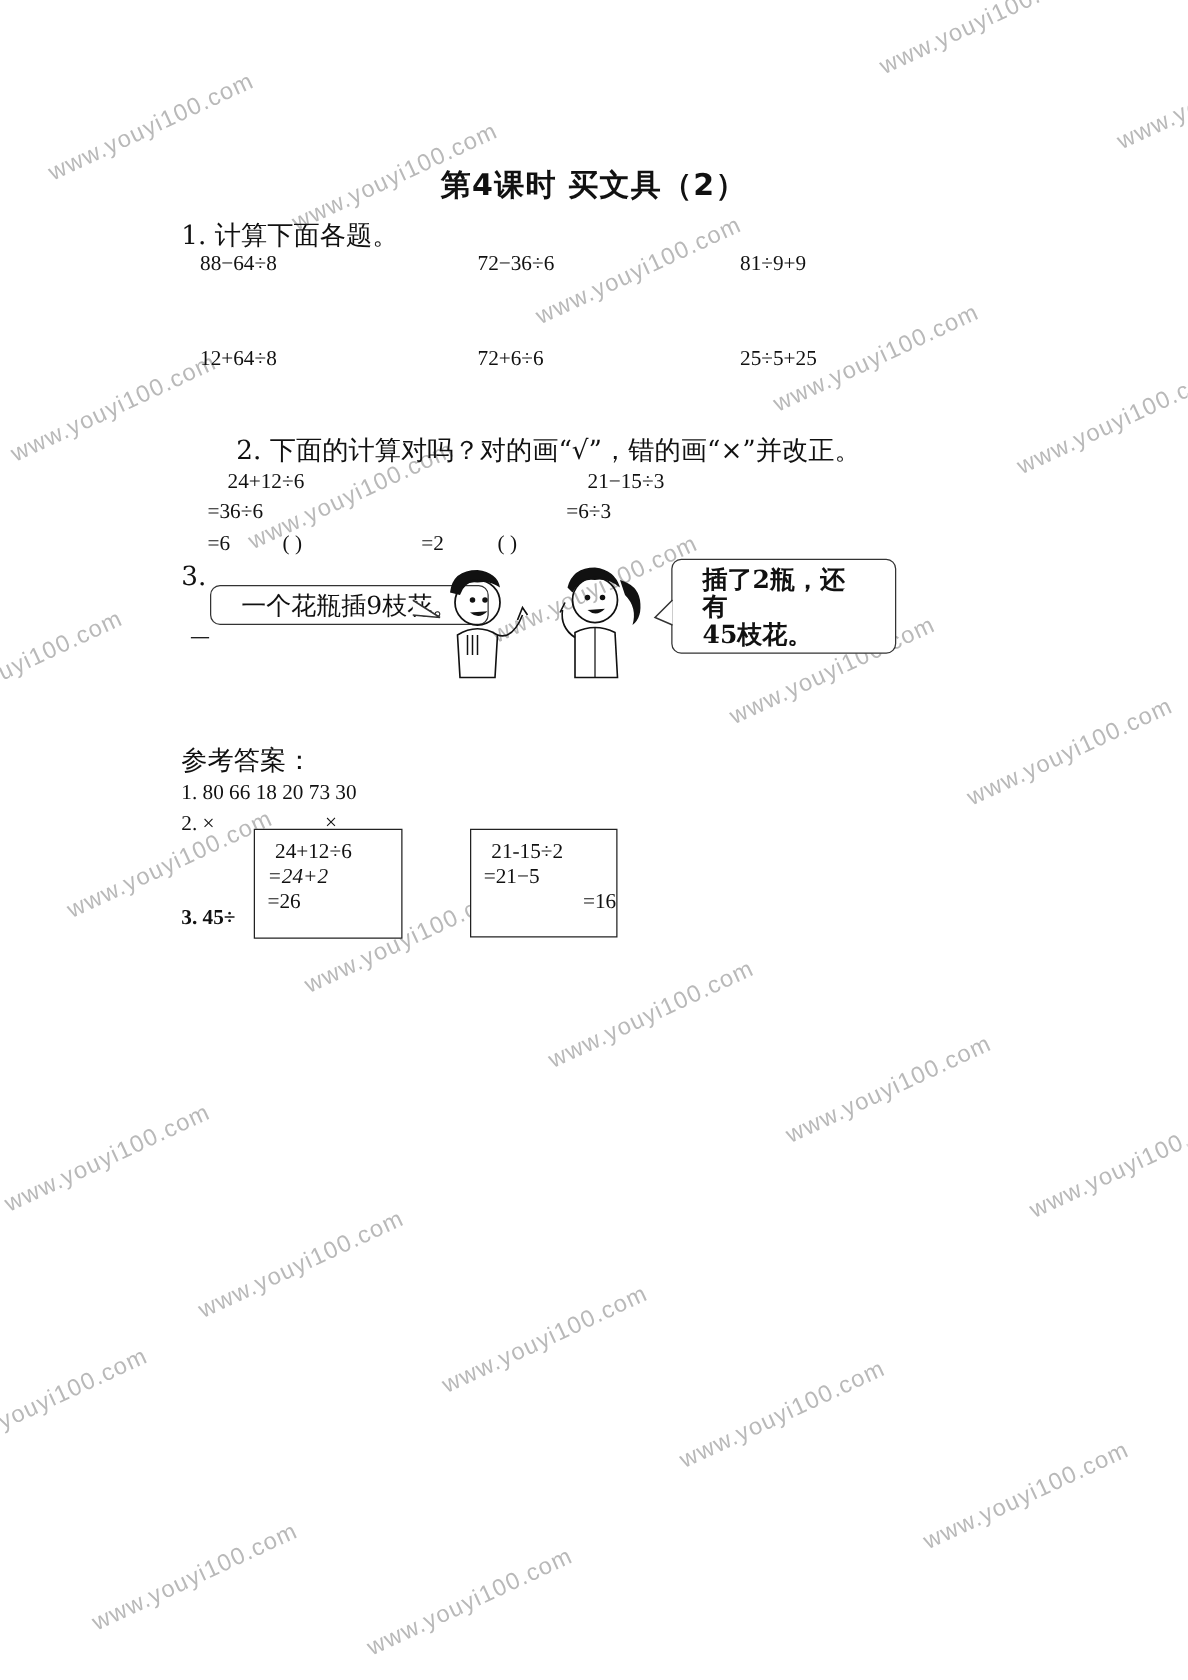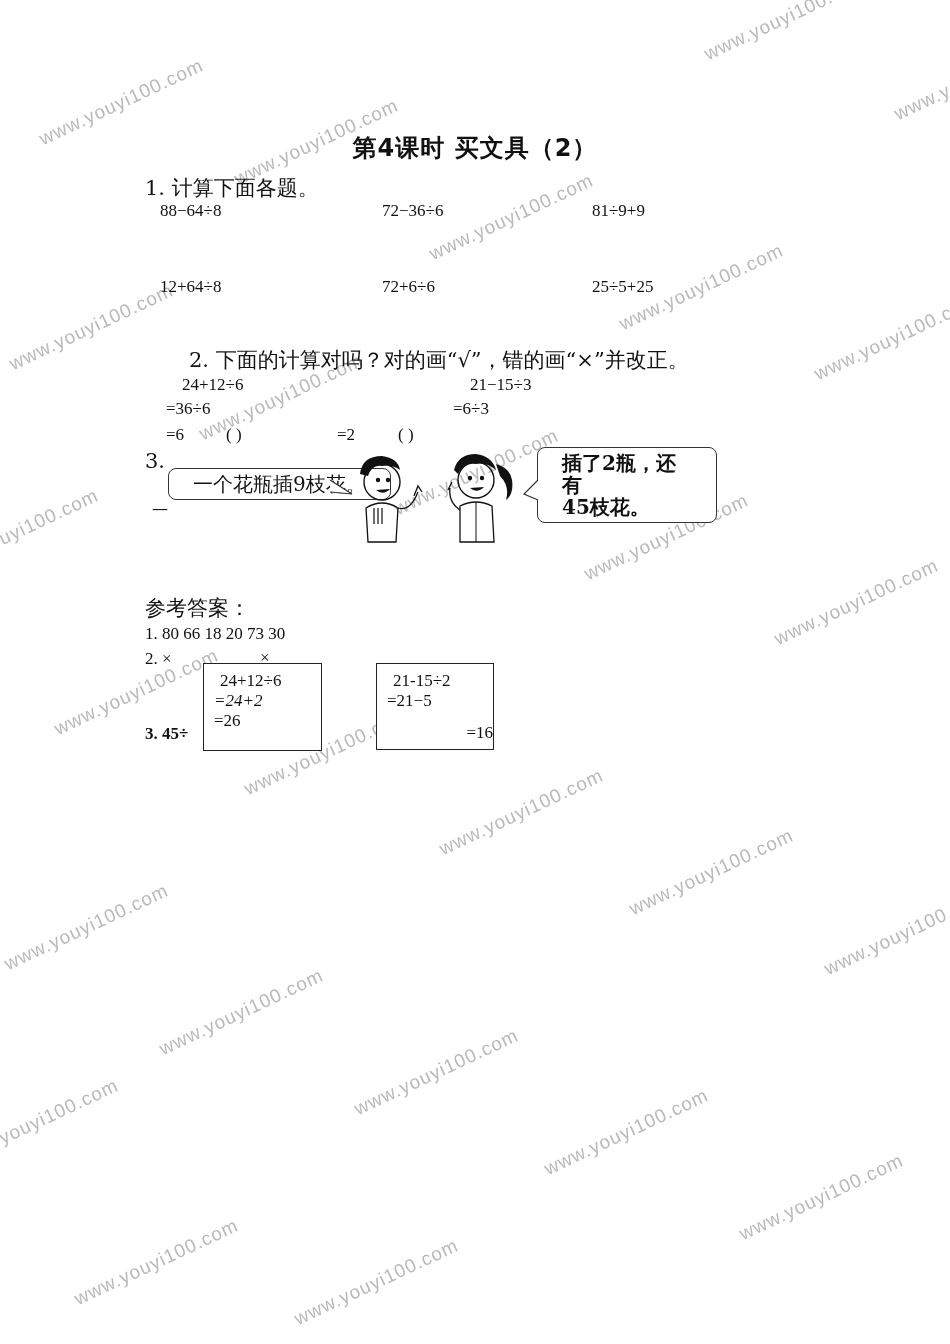--- a/index.html
+++ b/index.html
@@ -126,15 +126,15 @@
 <div class="abs expr" style="left:260px;top:648px;">×</div>
 <div class="abs expr" style="left:145px;top:724px;font-weight:bold;">3.  45÷</div>
 
 <div class="box" style="left:203px;top:663px;width:117px;height:86px;">
   <div style="margin:7px 0 0 16px;">24+12÷6</div>
   <div style="margin:0 0 0 10px;font-style:italic;">=24+2</div>
   <div style="margin:0 0 0 10px;">=26</div>
 </div>
 <div class="box" style="left:376px;top:663px;width:116px;height:85px;">
   <div style="margin:7px 0 0 16px;">21-15÷2</div>
-  <div style="margin:0 0 12px 10px;">=21−5</div>
+  <div style="margin:0 0 0 10px;">=21−5</div>
   <div style="margin:0 0 0 10px;text-align:right;">=16</div>
 </div>
 
 </body></html>

